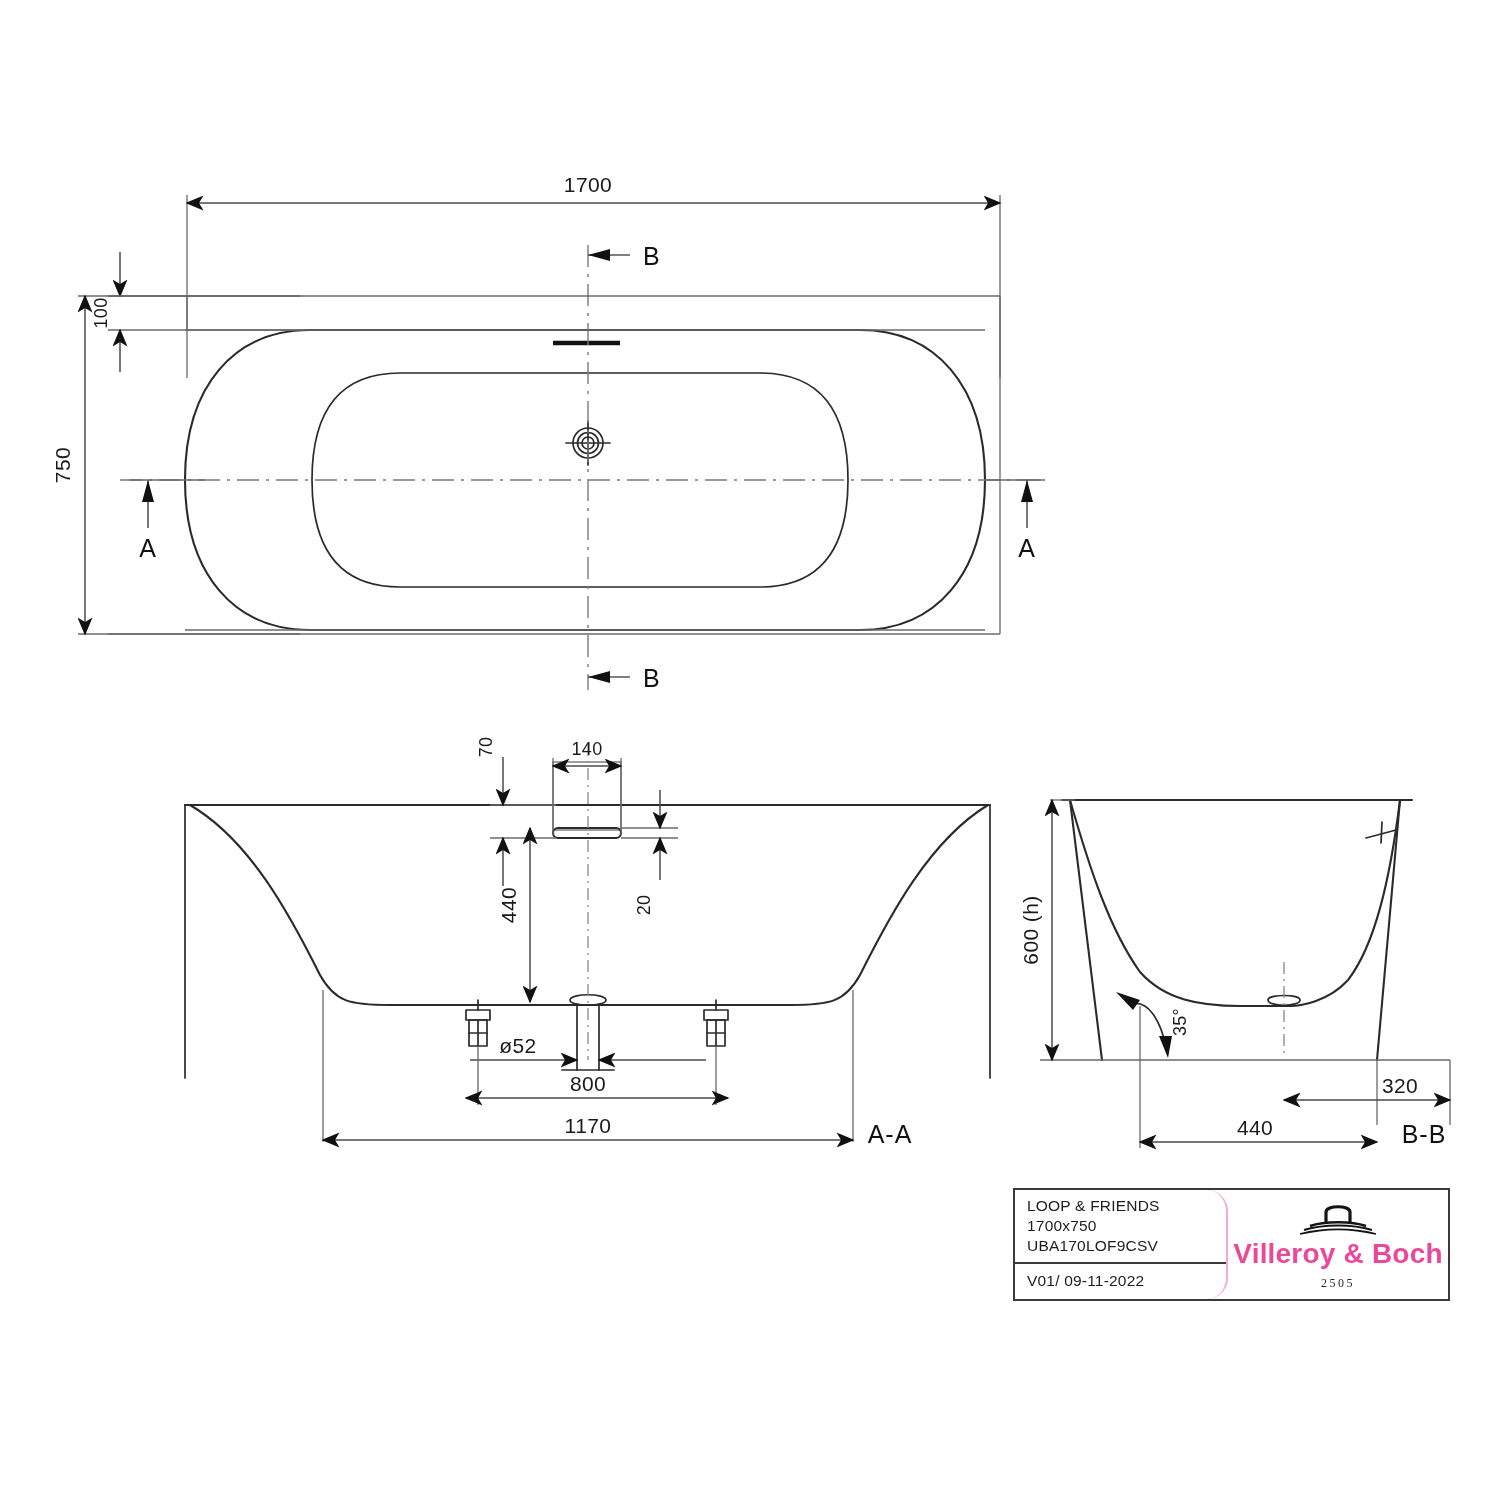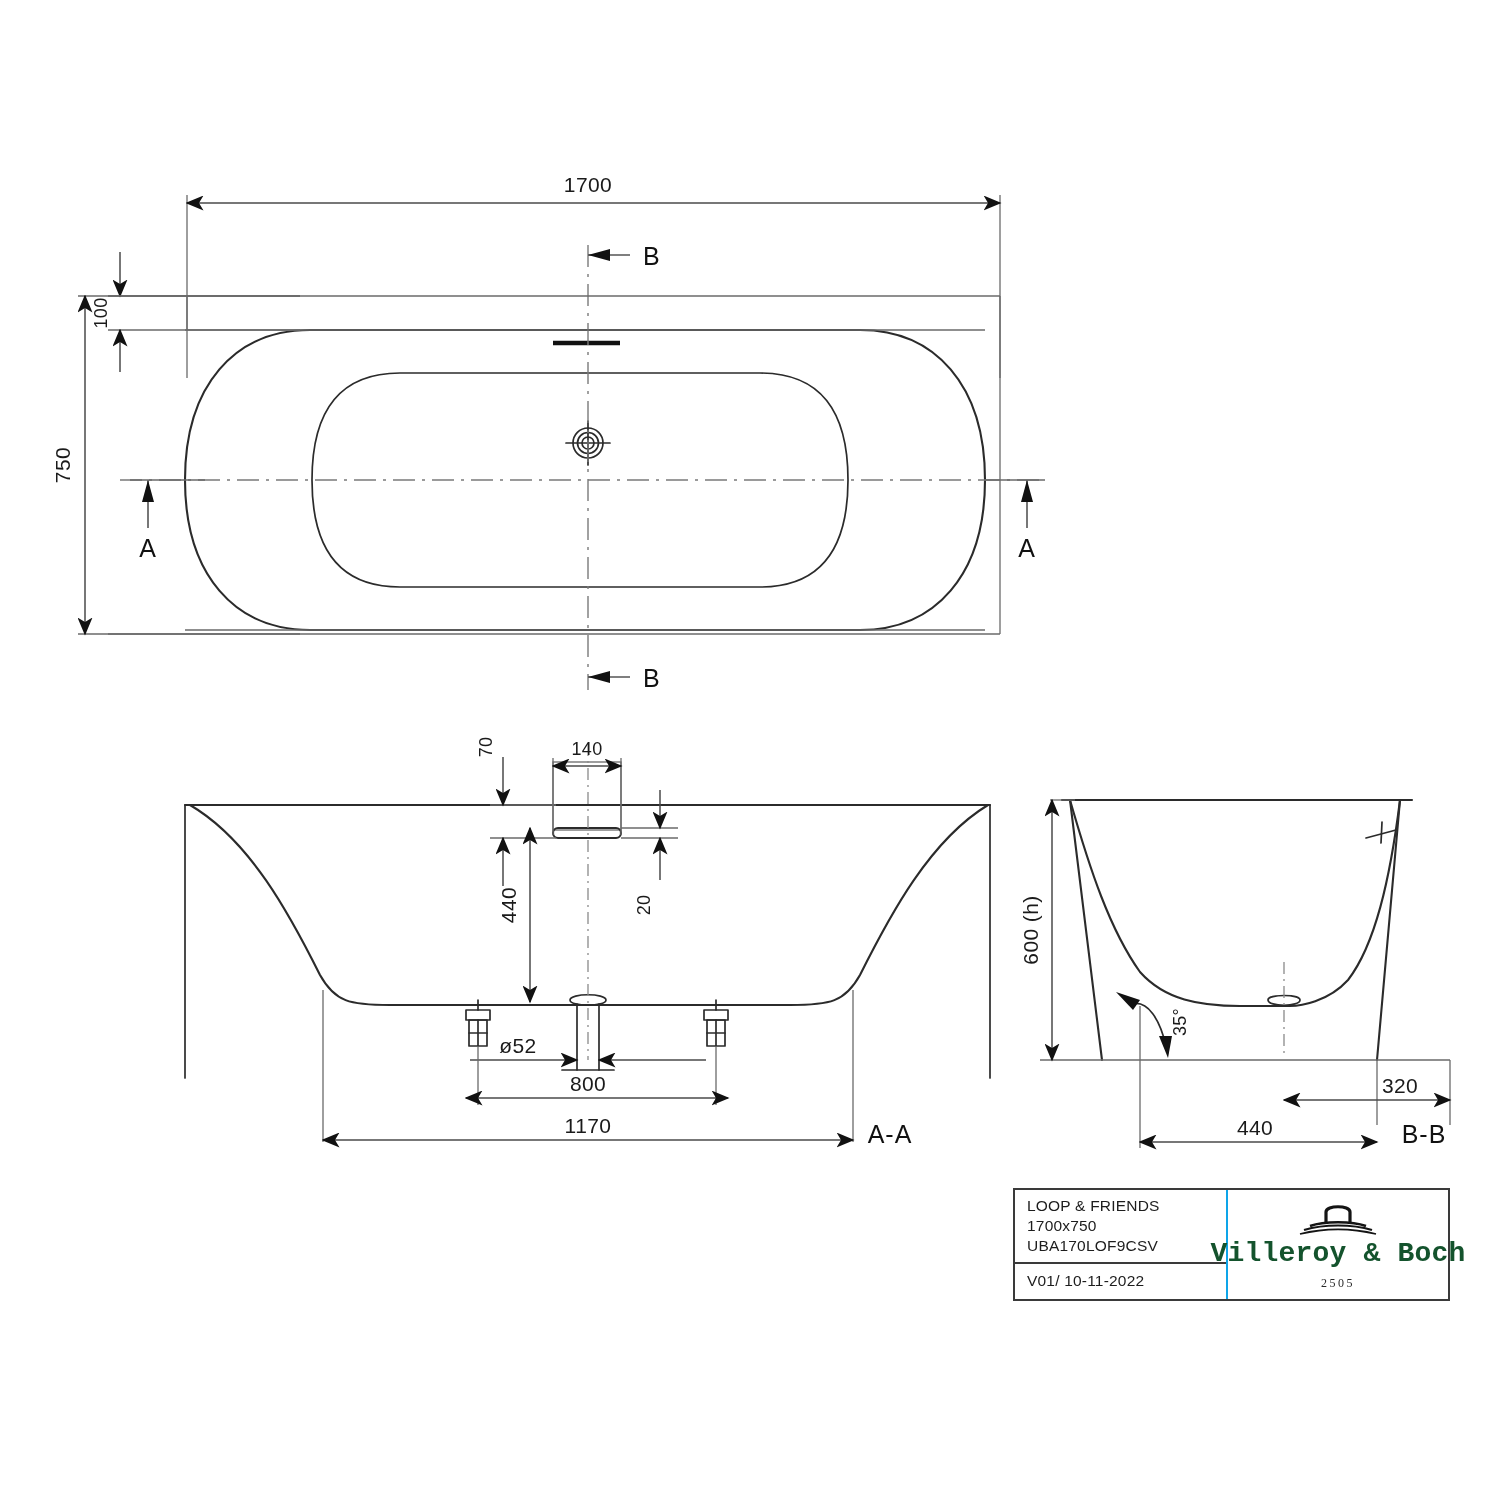--- a/index.html
+++ b/index.html
@@ -102,24 +102,25 @@
     left: 1013px;
     top: 1188px;
     width: 437px;
     height: 113px;
     border: 2px solid #3a3a3a;
     box-sizing: border-box;
     display: flex;
   }
   #tb-left {
     width: 213px;
-    border-right: 2px solid #0ea5e9;
+    border-right: 2px solid #f9a8d4;
     box-sizing: border-box;
     display: flex;
     flex-direction: column;
+    border-radius: 21px;
   }
   #tb-left-top {
     flex: 0 0 74px;
     border-bottom: 2px solid #3a3a3a;
     box-sizing: border-box;
     padding: 6px 0 0 12px;
   }
   #tb-left-bot {
     flex: 1 1 auto;
     padding: 7px 0 0 12px;
@@ -140,24 +141,24 @@
     position: absolute;
     left: 50%;
     top: 6px;
     transform: translateX(-50%);
   }
   #brand-name {
     position: absolute;
     left: 50%;
     top: 48px;
     transform: translateX(-50%);
-    font-family: Liberation Mono, monospace;
+    font-family: Liberation Sans, sans-serif;
     font-size: 28px;
     font-weight: 700;
-    color: #14532d;
+    color: #ec4899;
     white-space: nowrap;
     letter-spacing: 0.2px;
     text-align: center;
   }
   #brand-year {
     position: absolute;
     left: 50%;
     top: 86px;
     transform: translateX(-50%);
     font-family: "Liberation Serif", serif;
@@ -430,21 +431,21 @@
   </svg>
 
   <div id="titleblock">
     <div id="tb-left">
       <div id="tb-left-top">
         <div class="tbline">LOOP &amp; FRIENDS</div>
         <div class="tbline">1700x750</div>
         <div class="tbline">UBA170LOF9CSV</div>
       </div>
       <div id="tb-left-bot">
-        <div class="tbline">V01/ 10-11-2022</div>
+        <div class="tbline">V01/ 09-11-2022</div>
       </div>
     </div>
     <div id="tb-right">
       <svg id="brand-mark" width="96" height="44" viewBox="0 0 96 44">
         <path d="M36,26 L36,16 C36,9 60,9 60,16 L60,26" fill="none" stroke="#141414" stroke-width="3.2"></path>
         <path d="M20,30 C34,25 62,25 76,30" fill="none" stroke="#141414" stroke-width="2.6"></path>
         <path d="M14,34 C34,28 62,28 82,34" fill="none" stroke="#141414" stroke-width="2.2"></path>
         <path d="M10,38 C34,32 62,32 86,38" fill="none" stroke="#141414" stroke-width="1.8"></path>
       </svg>
       <div id="brand-name">Villeroy &amp; Boch</div>

